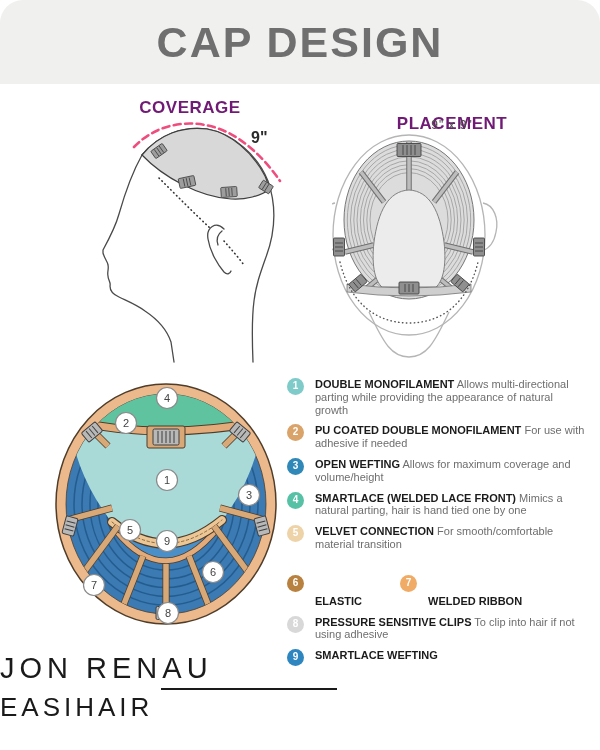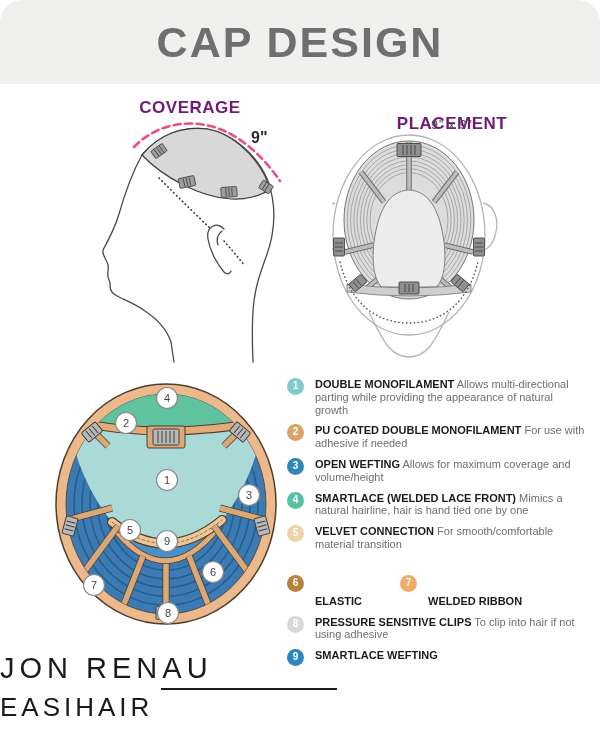--- a/index.html
+++ b/index.html
@@ -349,21 +349,21 @@
     <div class="lg-item">
       <div class="lg-num" style="background: rgb(217, 163, 106);">2</div>
       <div class="lg-text"><span class="lg-label">PU COATED DOUBLE MONOFILAMENT</span> <span>For use with adhesive if needed</span></div>
     </div>
     <div class="lg-item">
       <div class="lg-num" style="background: rgb(47, 136, 183);">3</div>
       <div class="lg-text"><span class="lg-label">OPEN WEFTING</span> <span>Allows for maximum coverage and volume/height</span></div>
     </div>
     <div class="lg-item">
       <div class="lg-num" style="background: rgb(86, 193, 164);">4</div>
-      <div class="lg-text"><span class="lg-label">SMARTLACE (WELDED LACE FRONT)</span> <span>Mimics a natural hairline, hair is hand tied one by one</span></div>
+      <div class="lg-text"><span class="lg-label">SMARTLACE (WELDED LACE FRONT)</span> <span>Mimics a natural parting, hair is hand tied one by one</span></div>
     </div>
     <div class="lg-item">
       <div class="lg-num" style="background: rgb(238, 211, 169);">5</div>
       <div class="lg-text"><span class="lg-label">VELVET CONNECTION</span> <span>For smooth/comfortable material transition</span></div>
     </div>
     <div class="lg-row">
       <div class="lg-pair first">
         <div class="lg-num" style="background: rgb(185, 129, 63);">6</div>
         <span class="lg-label">ELASTIC</span>
       </div>

